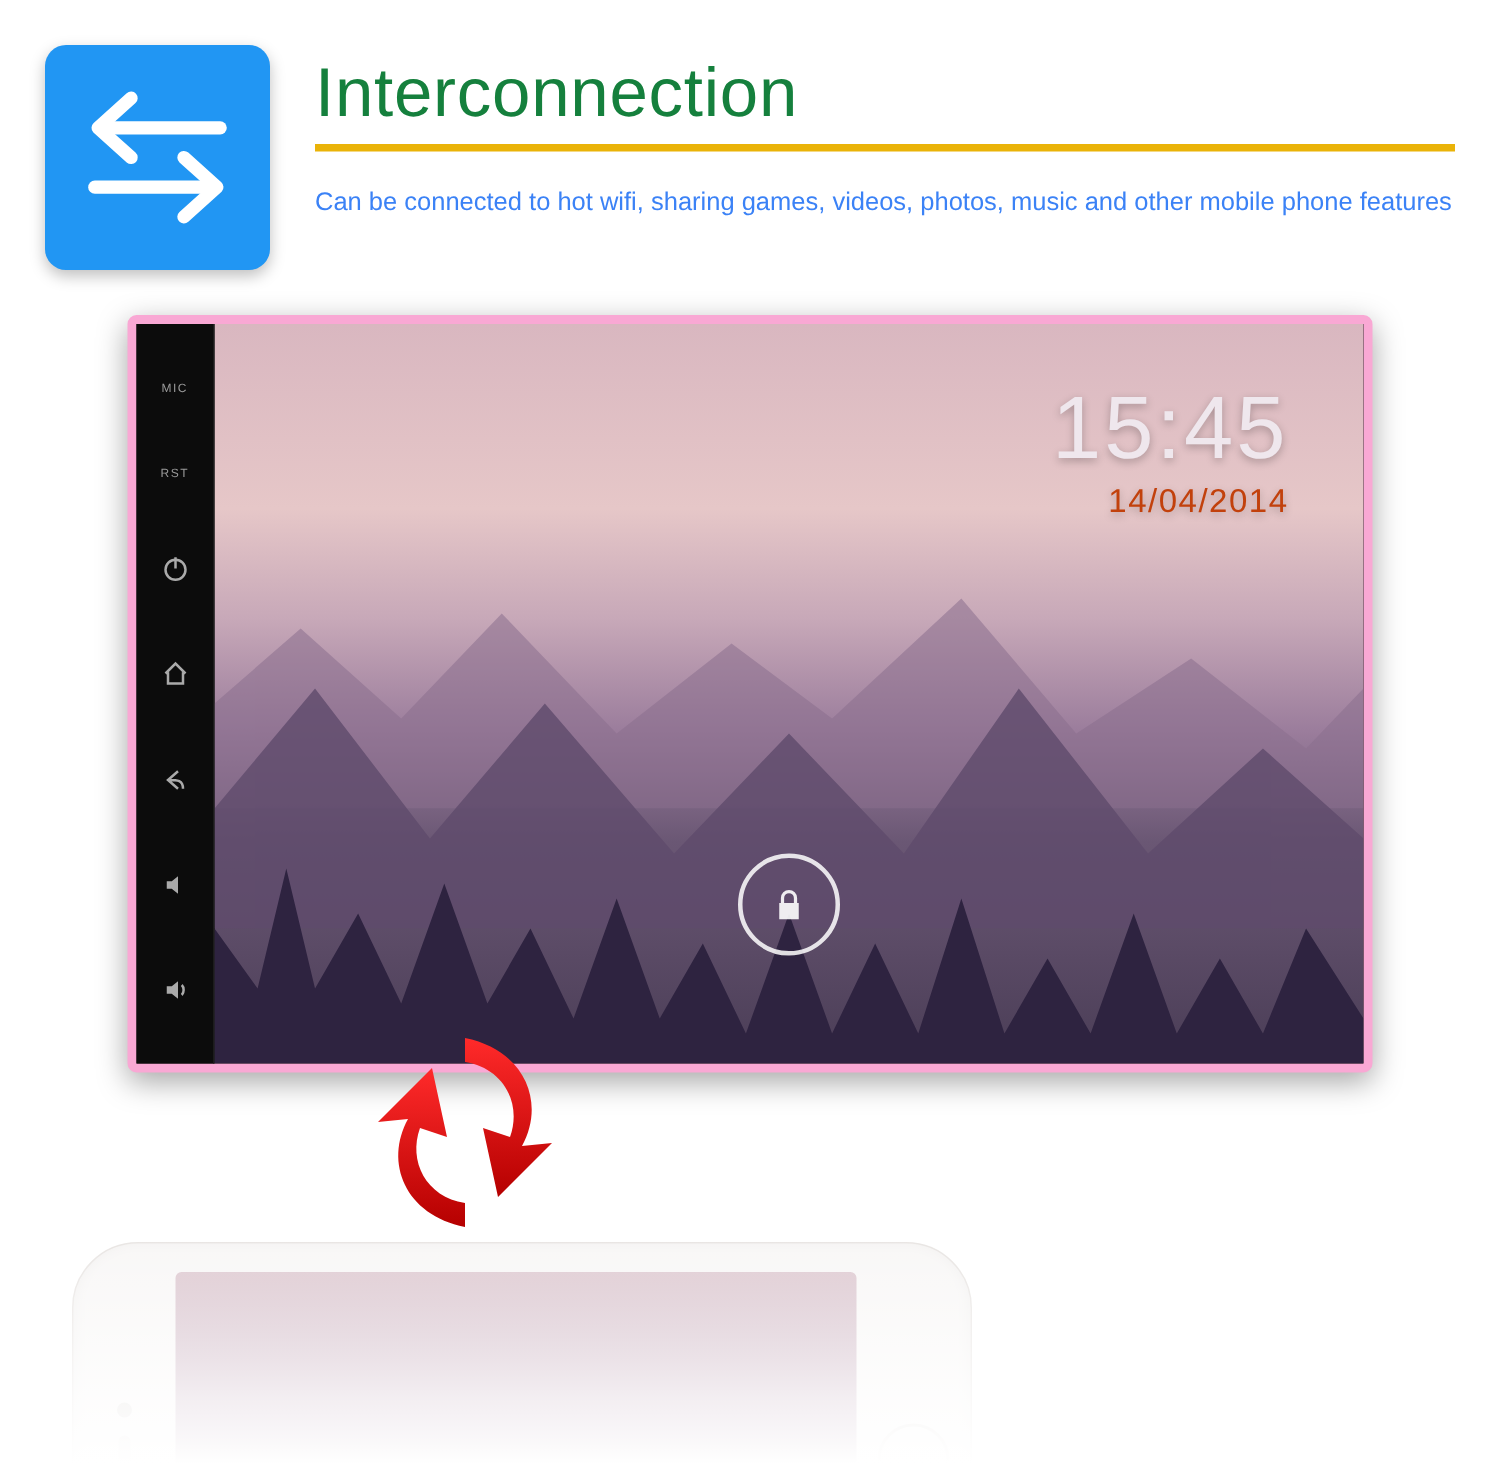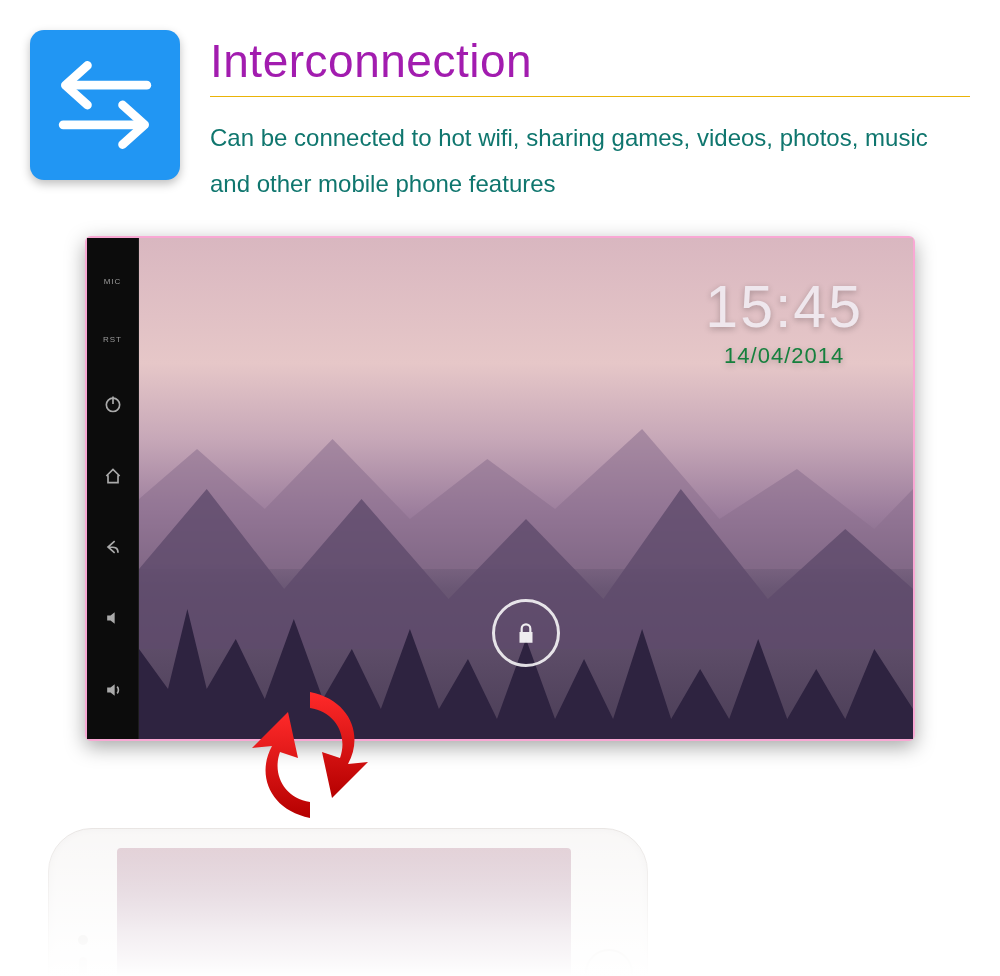--- a/index.html
+++ b/index.html
@@ -33,44 +33,44 @@
   }
   .feature-icon svg { width: 110px; height: 110px; }
 
   .header-text {
     flex: 1;
     padding-top: 4px;
   }
   .title {
     font-size: 46px;
     font-weight: 400;
-    color: #a21caf;
+    color: #15803d;
     padding-bottom: 8px;
-    border-bottom: 1px solid #eab308;
+    border-bottom: 5px solid #eab308;
     margin-bottom: 18px;
     letter-spacing: 0.5px;
   }
   .desc {
-    font-size: 24px;
+    font-size: 17px;
     line-height: 1.9;
-    color: #0f766e;
+    color: #3b82f6;
   }
 
   
   .device-area {
     position: relative;
     margin-top: 20px;
     display: flex;
     justify-content: center;
   }
   .device {
     width: 830px;
     height: 505px;
     background: #0a0a0a;
-    border: 2px solid #f9a8d4;
+    border: 6px solid #f9a8d4;
     border-radius: 6px;
     display: flex;
     box-shadow: 0 6px 20px rgba(0,0,0,0.35);
     position: relative;
   }
   .device-side {
     width: 52px;
     background: #0c0c0c;
     border-right: 1px solid #1c1c1c;
     display: flex;
@@ -115,24 +115,23 @@
     text-shadow: 0 2px 6px rgba(0,0,0,0.25);
   }
   .clock-time {
     font-size: 59px;
     font-weight: 300;
     letter-spacing: 2px;
     line-height: 1;
   }
   .clock-date {
     font-size: 22px;
-    color: #15803d;
+    color: #c2410c;
     margin-top: 6px;
     letter-spacing: 1px;
-    text-align: center;
   }
   .lock-ring {
     position: absolute;
     bottom: 72px;
     left: 50%;
     transform: translateX(-50%);
     width: 68px; height: 68px;
     border: 3px solid rgba(255,255,255,0.85);
     border-radius: 50%;
     display: flex; align-items: center; justify-content: center;

